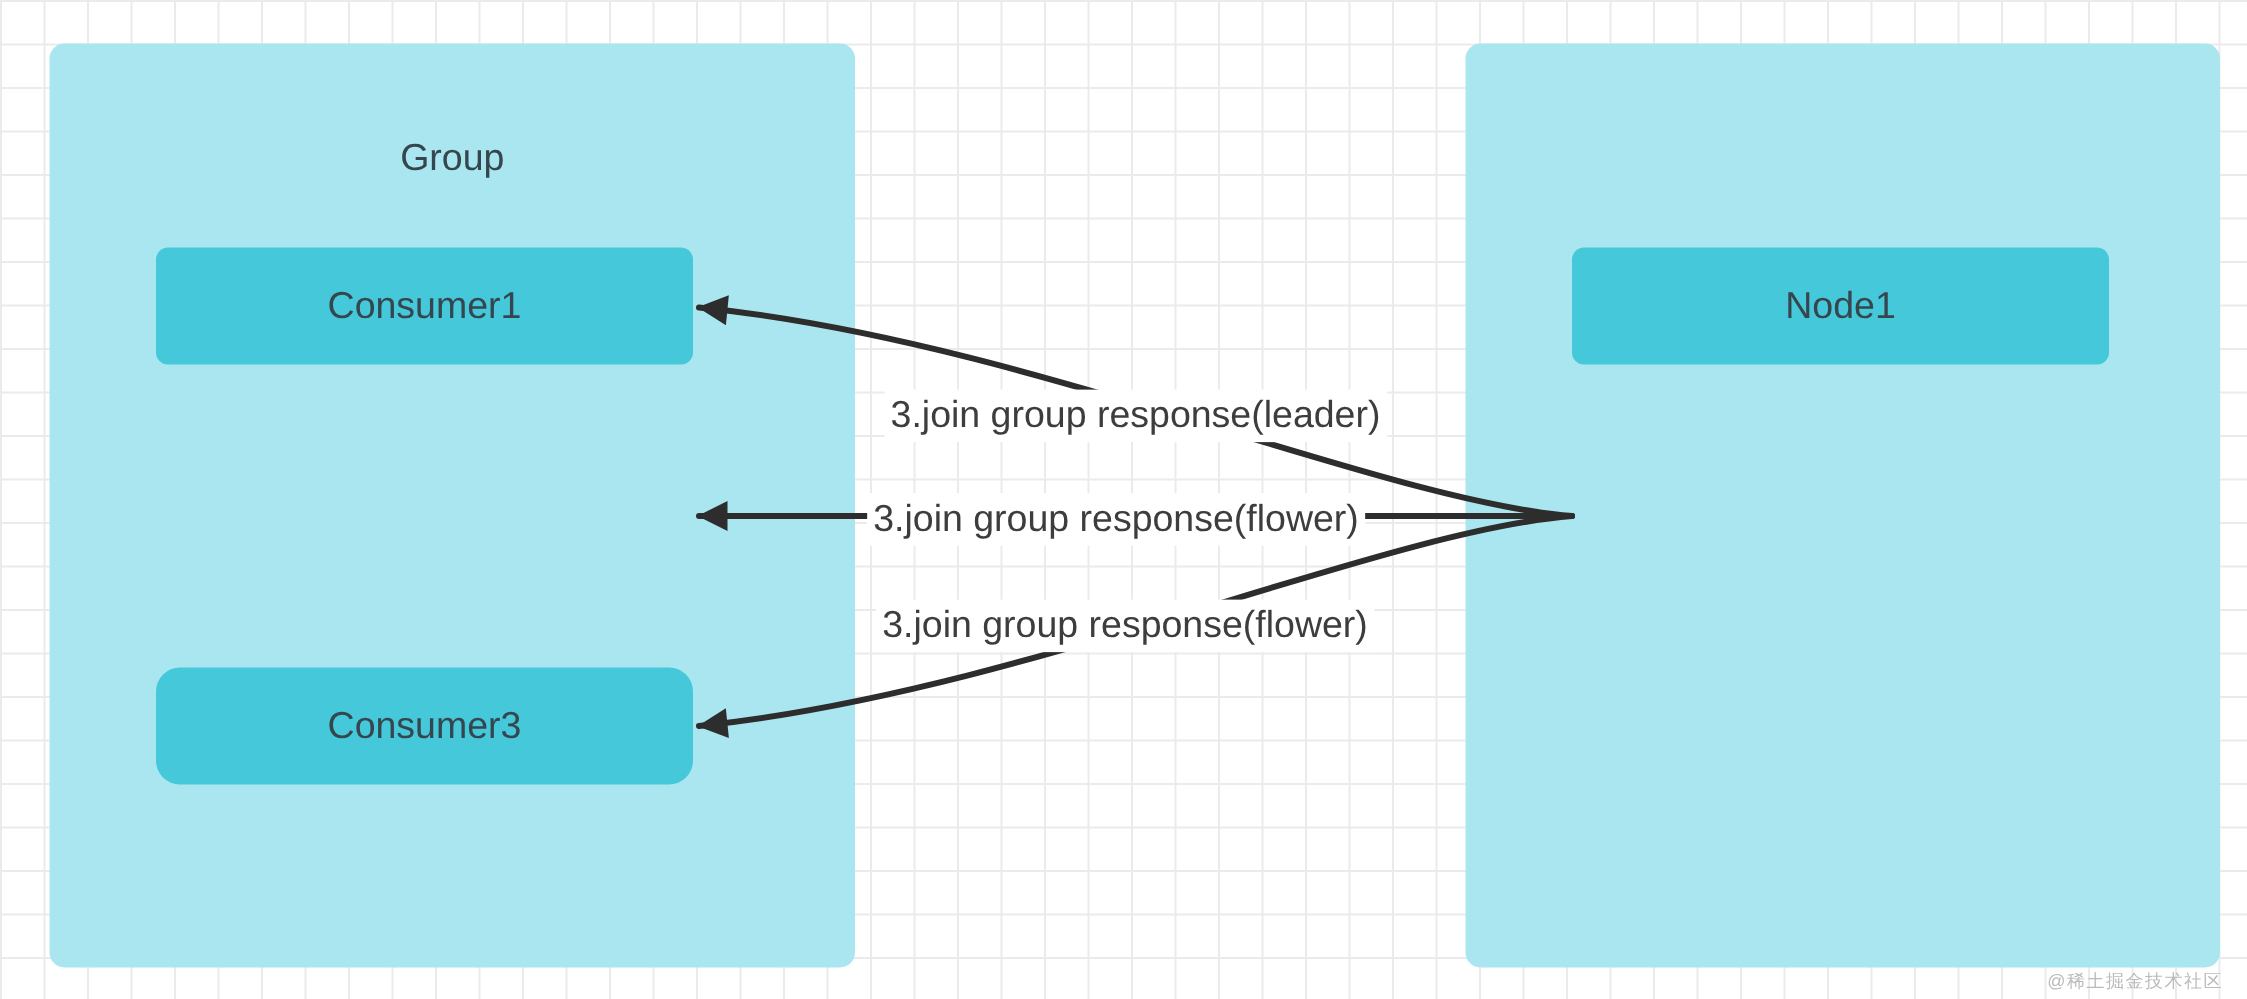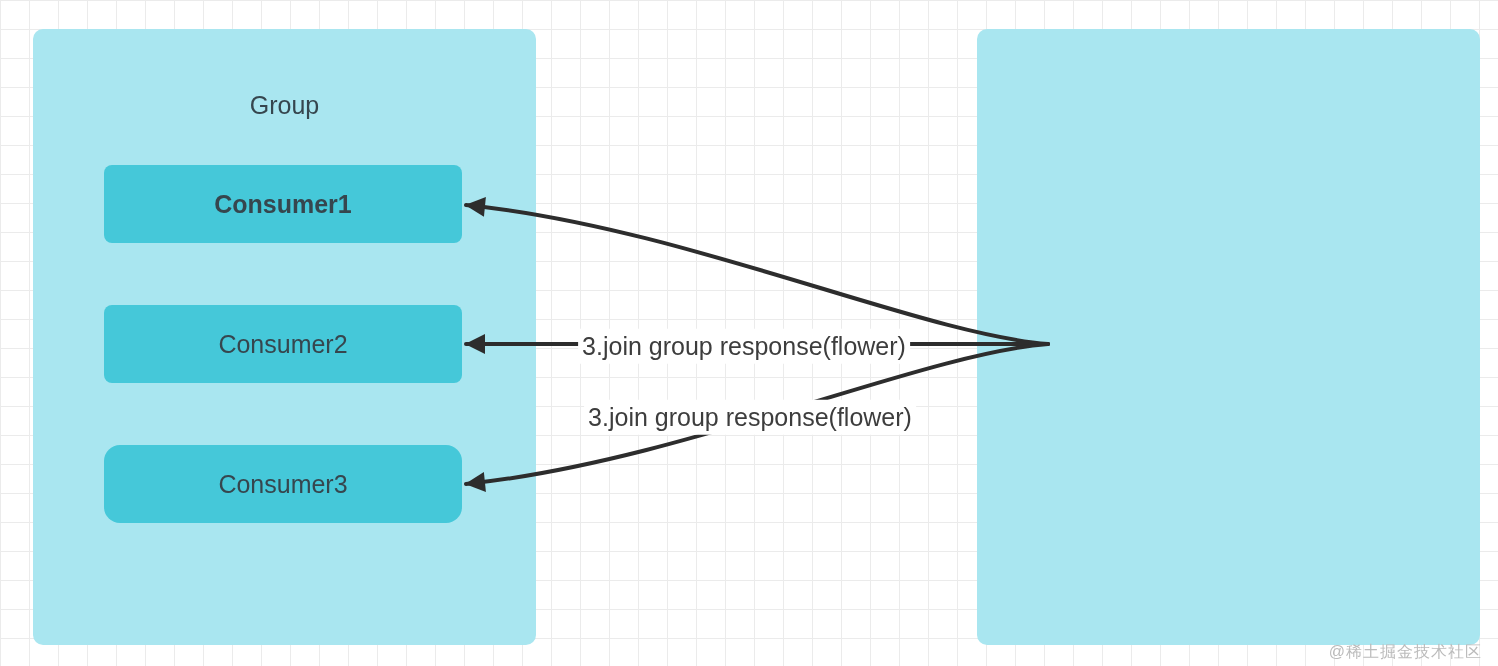--- a/index.html
+++ b/index.html
@@ -19,21 +19,21 @@
     background-size: 29px 29px;
   }
   .container-box {
     position: absolute;
     top: 29px;
     width: 503px;
     height: 616px;
     background: #a9e6f0;
     border-radius: 10px;
   }
-  .container-box.group   { left: 33px; }
+  .container-box.group   { left: 33px; padding-left: 34px; }
   .container-box.cluster { left: 977px; }
   .container-title {
     position: absolute;
     top: 62px;
     left: 0;
     width: 100%;
     text-align: center;
     font-size: 25px;
     color: #36464e;
   }
@@ -43,21 +43,21 @@
     width: 358px;
     height: 78px;
     background: #45c8d9;
     border-radius: 8px;
     display: flex;
     align-items: center;
     justify-content: center;
     font-size: 25px;
     color: #36464e;
   }
-  .node-box.row-0 { top: 136px; font-weight: bold; }
+  .node-box.row-0 { top: 136px; }
   .node-box.row-1 { top: 276px; }
   .node-box.row-2 { top: 416px; border-radius: 16px; }
   .edges-svg {
     position: absolute;
     left: 0;
     top: 0;
     width: 1498px;
     height: 666px;
     pointer-events: none;
   }
@@ -71,55 +71,56 @@
     padding: 1px 4px;
     white-space: nowrap;
   }
   .edge-label.l1 { left: 757px; top: 277px; }
   .edge-label.l2 { left: 744px; top: 346px; }
   .edge-label.l3 { left: 750px; top: 417px; }
   .watermark {
     position: absolute;
     right: 16px;
     bottom: 3px;
-    font-size: 16px;
+    font-size: 12px;
     color: #bbbbbb;
     letter-spacing: 1px;
   }
 </style>
 </head>
 <body>
 
 <div class="stage">
 
   <div class="container-box group">
     <div class="container-title">Group</div>
     <div class="node-box row-0">
       <span>Consumer1</span>
     </div>
-    <div class="node-box row-1">
-      <span>Consumer2</span>
-    </div>
     <div class="node-box row-2">
       <span>Consumer3</span>
     </div>
   </div>
 
   <div class="container-box cluster">
+    <div class="node-box row-0">
+      <span>Node1</span>
+    </div>
   </div>
 
   <svg class="edges-svg" viewBox="0 0 1498 666">
     <defs>
       <marker id="arrowhead" markerUnits="userSpaceOnUse" markerWidth="28" markerHeight="20" viewBox="0 0 10 10" refX="9.5" refY="5" orient="auto">
         <path d="M0,0 L10,5 L0,10 z" fill="#2d2d2d"></path>
       </marker>
     </defs>
     <path d="M 1048 344 C 920 334, 680 226, 466 205" fill="none" stroke="#2d2d2d" stroke-width="4" stroke-linecap="round" marker-end="url(#arrowhead)"></path>
     <path d="M 1048 344 L 466 344" fill="none" stroke="#2d2d2d" stroke-width="4" stroke-linecap="round" marker-end="url(#arrowhead)"></path>
     <path d="M 1048 344 C 920 354, 680 462, 466 484" fill="none" stroke="#2d2d2d" stroke-width="4" stroke-linecap="round" marker-end="url(#arrowhead)"></path>
   </svg>
 
+  <div class="edge-label l1">3.join group response(leader)</div>
   <div class="edge-label l2">3.join group response(flower)</div>
   <div class="edge-label l3">3.join group response(flower)</div>
 
   <div class="watermark">@稀土掘金技术社区</div>
 
 </div>
 
 </body></html>

